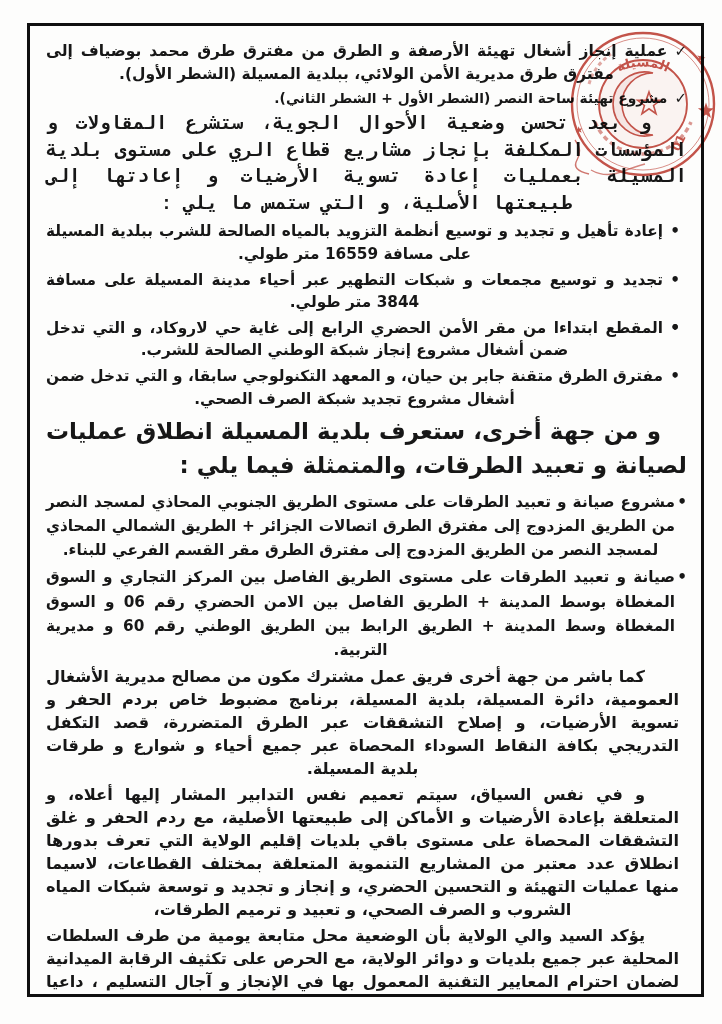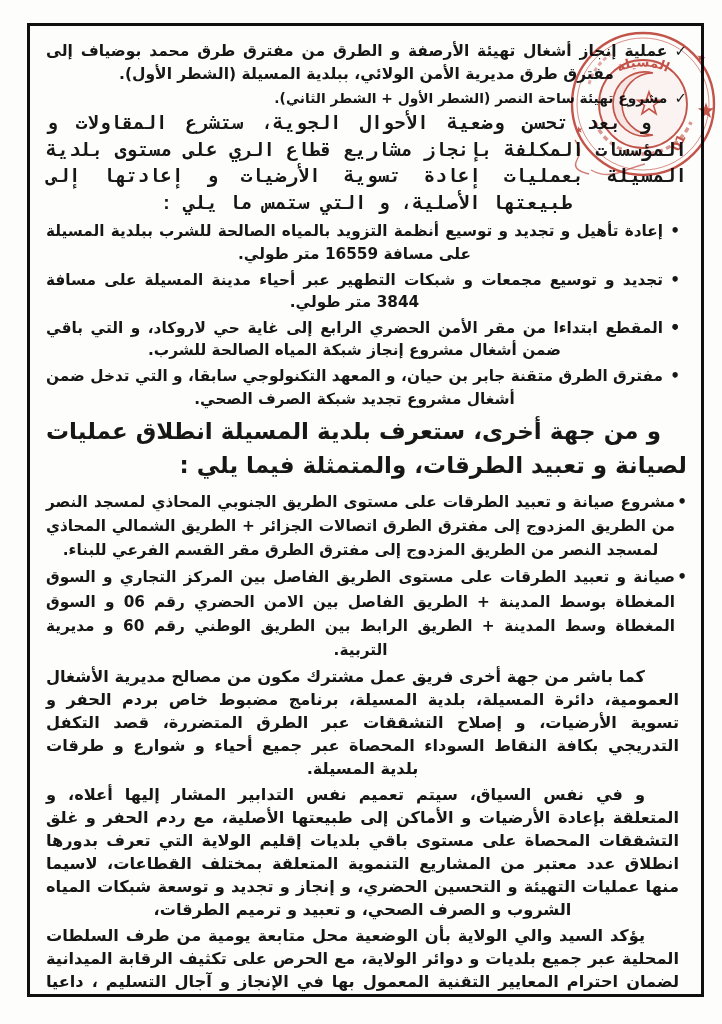--- a/index.html
+++ b/index.html
@@ -42,21 +42,21 @@
     <div class="check-item first"><span class="check">✓</span><span>عملية إنجاز أشغال تهيئة الأرصفة و الطرق من مفترق طرق محمد بوضياف إلى مفترق طرق مديرية الأمن الولائي، ببلدية المسيلة (الشطر الأول).</span></div>
 
     <div class="check-item second"><span class="check">✓</span><span>مشروع تهيئة ساحة النصر (الشطر الأول + الشطر الثاني).</span></div>
 
     <p class="intro">و بعد تحسن وضعية الأحوال الجوية، ستشرع المقاولات و المؤسسات المكلفة بإنجاز مشاريع قطاع الري على مستوى بلدية المسيلة بعمليات إعادة تسوية الأرضيات و إعادتها إلى طبيعتها الأصلية، و التي ستمس ما يلي :</p>
 
     <ul class="blist water">
       <li><span class="blt">•</span><span>إعادة تأهيل و تجديد و توسيع أنظمة التزويد بالمياه الصالحة للشرب ببلدية المسيلة على مسافة 16559 متر طولي.</span></li>
       <li><span class="blt">•</span><span>تجديد و توسيع مجمعات و شبكات التطهير عبر أحياء مدينة المسيلة على مسافة 3844 متر طولي.</span></li>
       <li><span class="blt">•</span></li>
-      <li><span class="blt">•</span><span>المقطع ابتداءا من مقر الأمن الحضري الرابع إلى غاية حي لاروكاد، و التي باقي ضمن أشغال مشروع إنجاز شبكة المياه الصالحة للشرب.</span></li>
+      <li><span class="blt">•</span><span>المقطع ابتداءا من مقر الأمن الحضري الرابع إلى غاية حي لاروكاد، و التي تدخل ضمن أشغال مشروع إنجاز شبكة الوطني الصالحة للشرب.</span></li>
       <li><span class="blt">•</span><span>مفترق الطرق متقنة جابر بن حيان،  و المعهد التكنولوجي سابقا، و التي تدخل ضمن أشغال مشروع تجديد شبكة الصرف الصحي.</span></li>
     </ul>
 
     <p class="roads-heading">و من جهة أخرى، ستعرف بلدية المسيلة انطلاق عمليات لصيانة و تعبيد الطرقات، والمتمثلة فيما يلي :</p>
 
     <ul class="blist roads">
       <li><span class="blt">•</span><span>مشروع صيانة و تعبيد الطرقات على مستوى الطريق الجنوبي المحاذي لمسجد النصر من الطريق المزدوج إلى مفترق الطرق اتصالات الجزائر + الطريق الشمالي المحاذي لمسجد النصر من الطريق المزدوج إلى مفترق الطرق مقر القسم الفرعي للبناء.</span></li>
       <li><span class="blt">•</span><span>صيانة و تعبيد الطرقات على مستوى الطريق الفاصل بين المركز التجاري و السوق المغطاة بوسط المدينة + الطريق الفاصل بين الامن الحضري رقم 06 و السوق المغطاة وسط المدينة + الطريق الرابط بين الطريق الوطني رقم 60 و مديرية التربية.</span></li>
     </ul>
 

